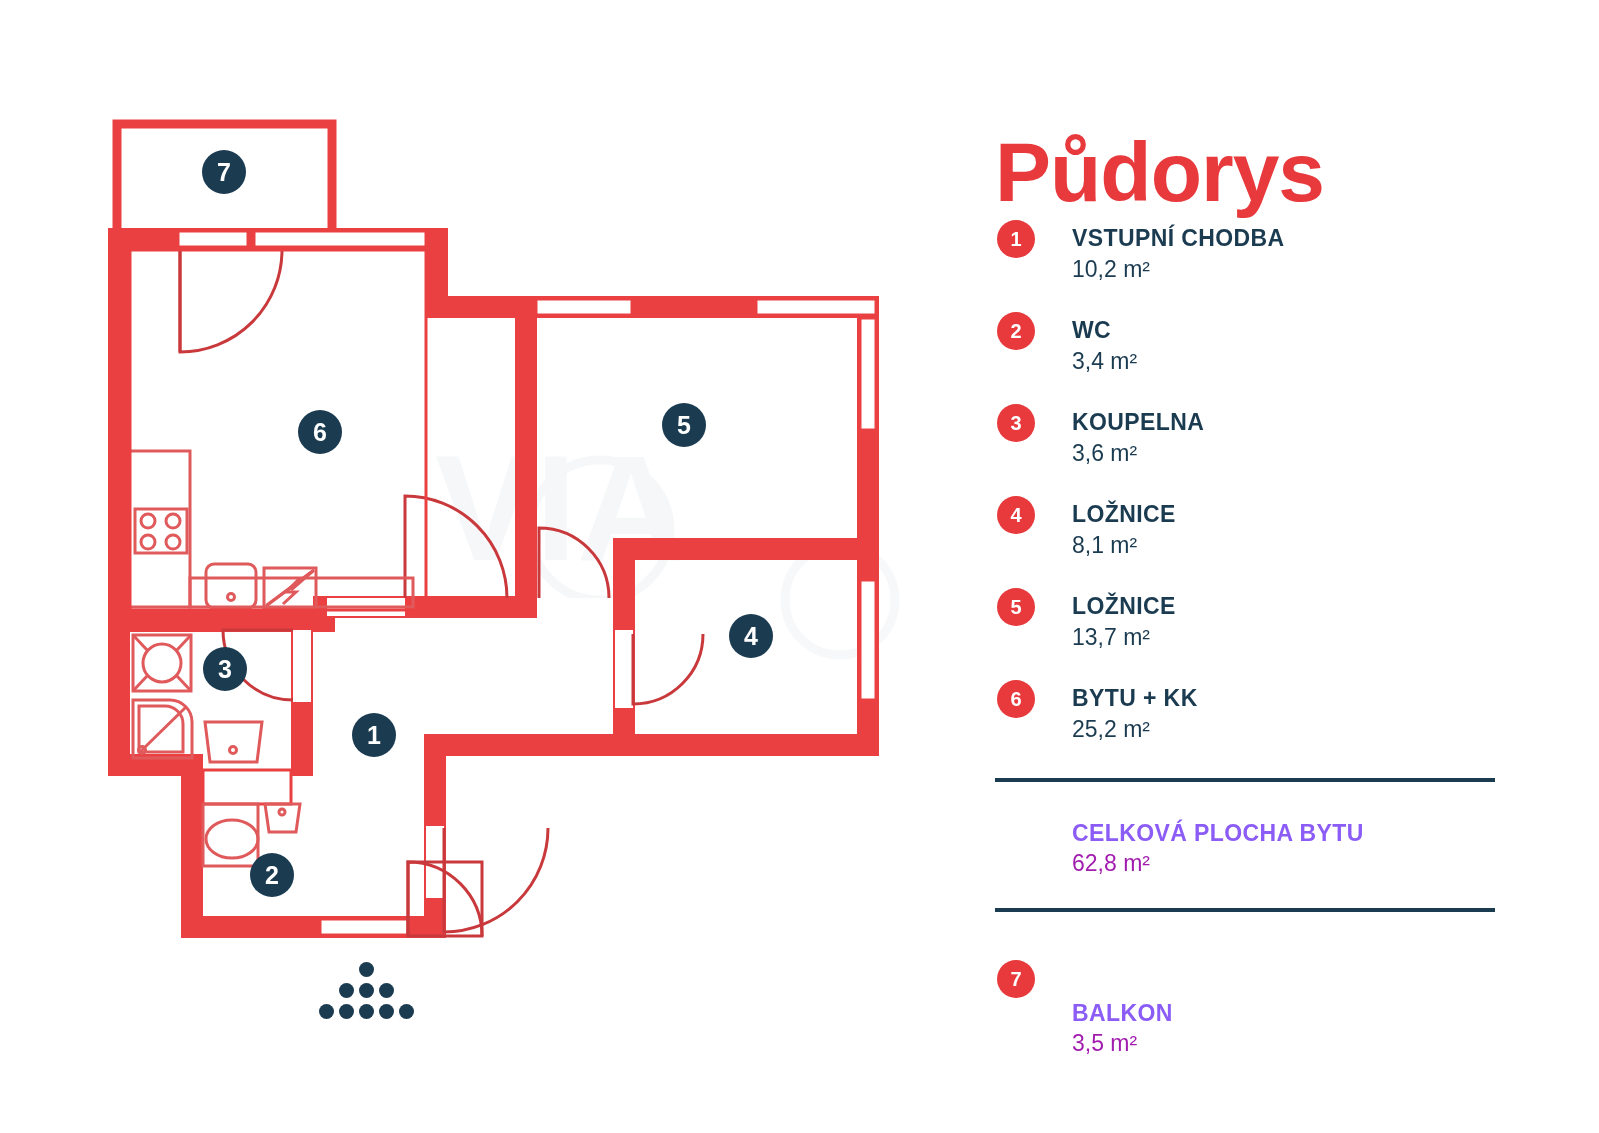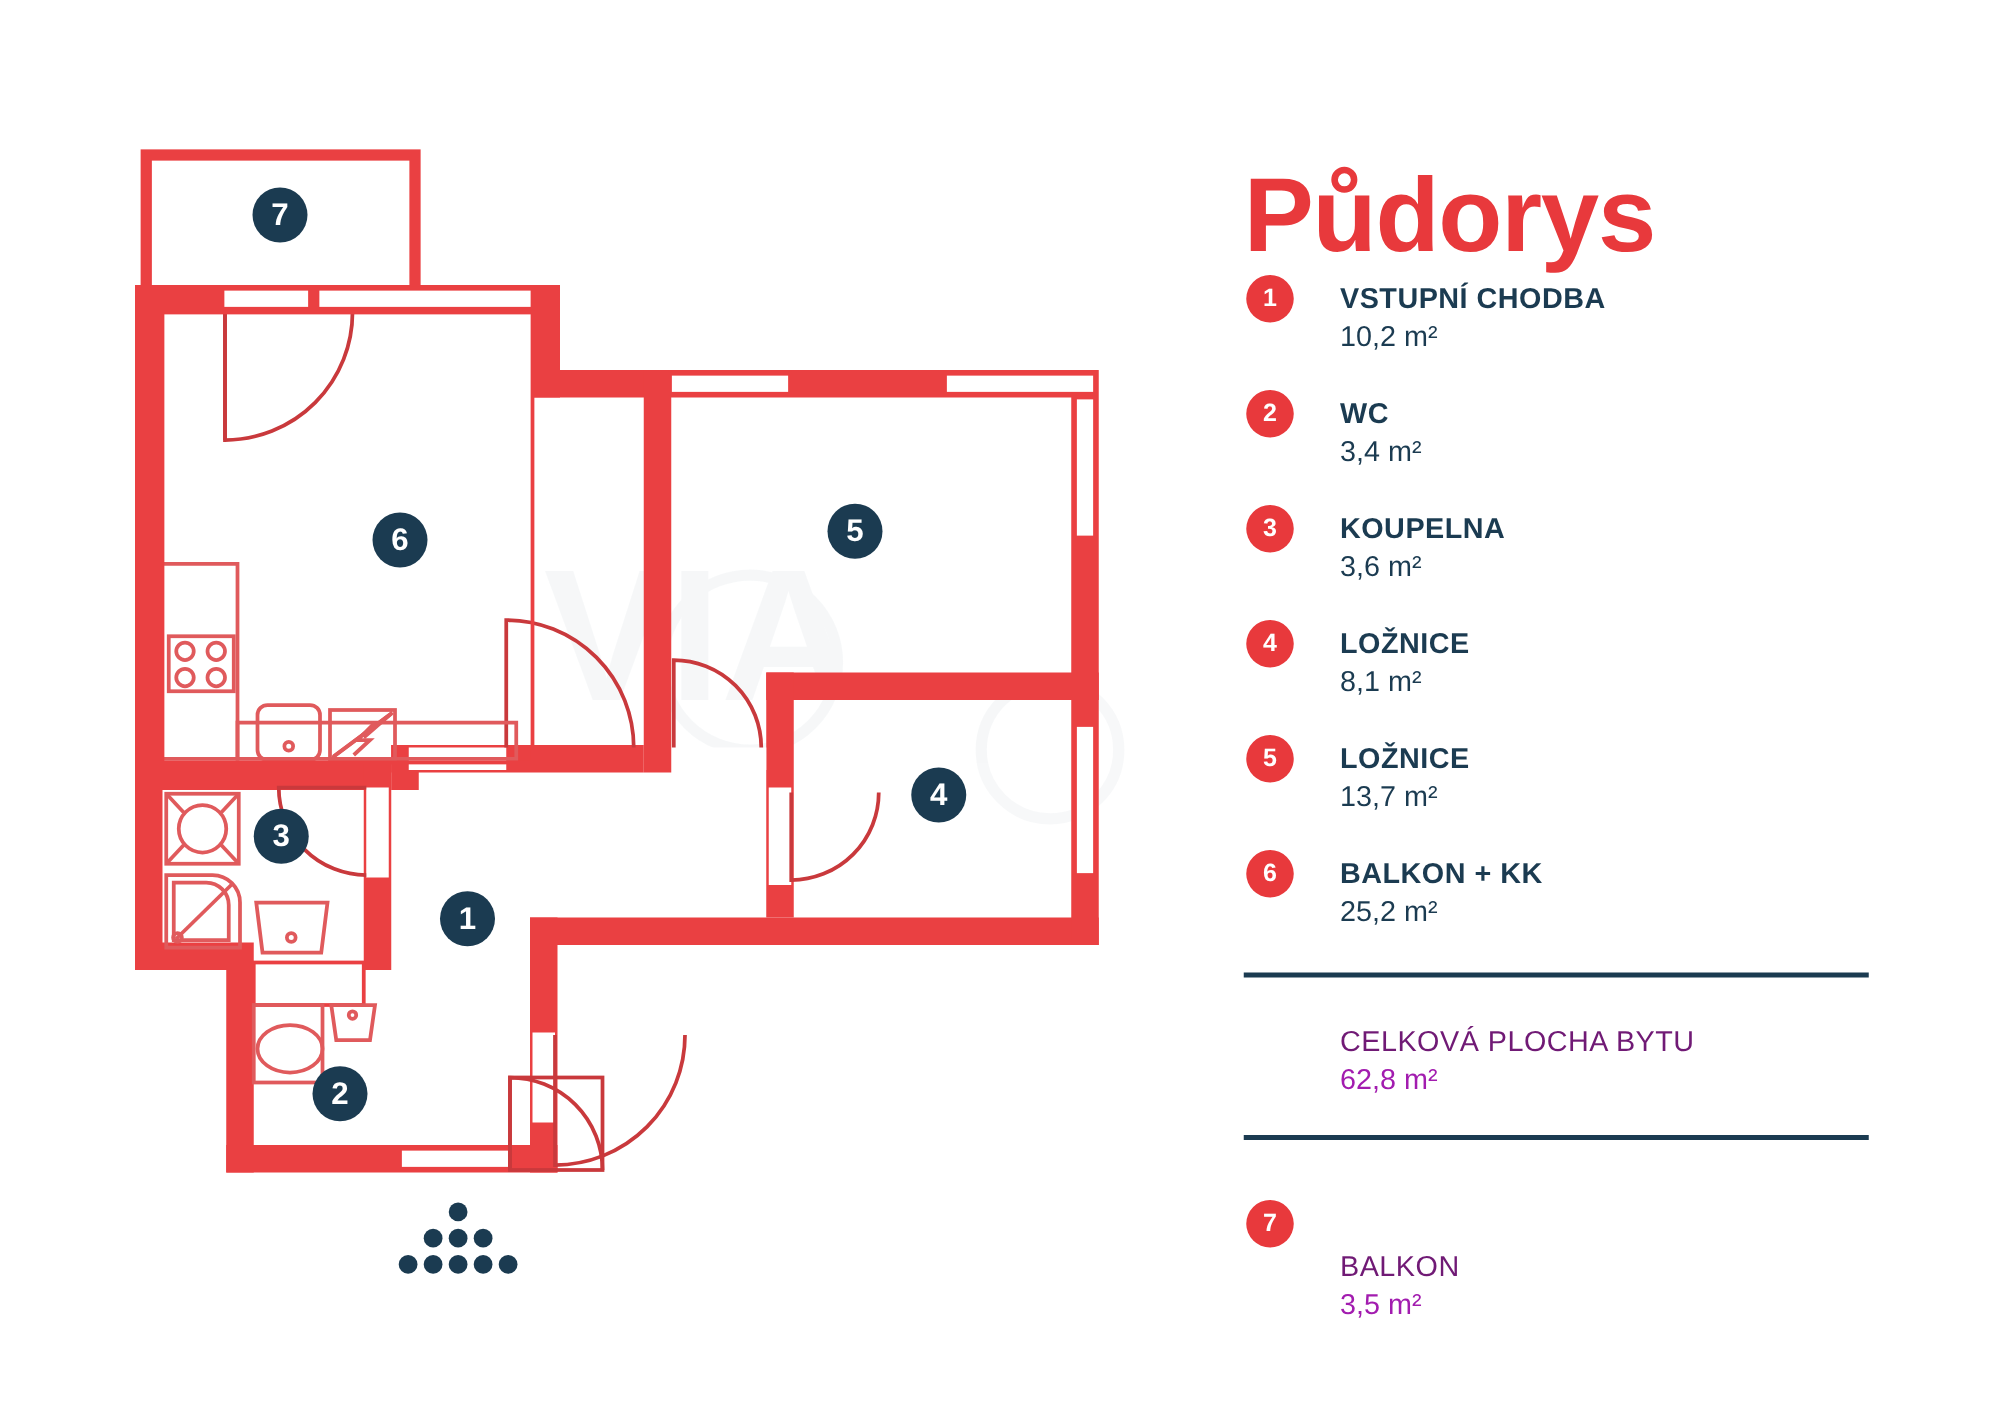--- a/index.html
+++ b/index.html
@@ -46,21 +46,21 @@
   .legend-name{
     font-size:23px;font-weight:bold;color:#1b3b51;letter-spacing:.4px;
     line-height:1.25;white-space:nowrap;
   }
   .legend-area{font-size:23px;color:#1b3b51;line-height:1.45;}
 
   .legend-rule{
     position:absolute;left:0;width:500px;height:4px;background:#1b3b51;
   }
   .total-block{position:absolute;left:77px;}
-  .total-name{font-size:23px;font-weight:normal;color:#701a75;letter-spacing:.4px;white-space:nowrap;}
+  .total-name{font-size:23px;font-weight:bold;color:#8b5cf6;letter-spacing:.4px;white-space:nowrap;}
   .total-area{font-size:23px;color:#a21caf;line-height:1.45;}
 
   .balcony-item{position:absolute;left:0;}
   .balcony-badge{
     position:absolute;left:2px;top:8px;width:38px;height:38px;border-radius:50%;
     background:#e8393c;color:#fff;display:flex;align-items:center;justify-content:center;
     font-size:20px;font-weight:bold;line-height:1;
   }
   .balcony-text{position:absolute;left:77px;top:0;margin-top:48px;}
 </style>
@@ -319,21 +319,21 @@
           <div class="legend-name">LOŽNICE</div>
           <div class="legend-area">13,7 m²</div>
         </div>
       </div>
 
       <div class="legend-item">
         <div class="legend-badge">
           <span>6</span>
         </div>
         <div class="legend-text">
-          <div class="legend-name">BALKON + KK</div>
+          <div class="legend-name">BYTU + KK</div>
           <div class="legend-area">25,2 m²</div>
         </div>
       </div>
 
     </div>
 
     <div class="legend-rule" style="top:778px;"></div>
 
     <div class="total-block" style="top:820px;">
       <div class="total-name">CELKOVÁ PLOCHA BYTU</div>

